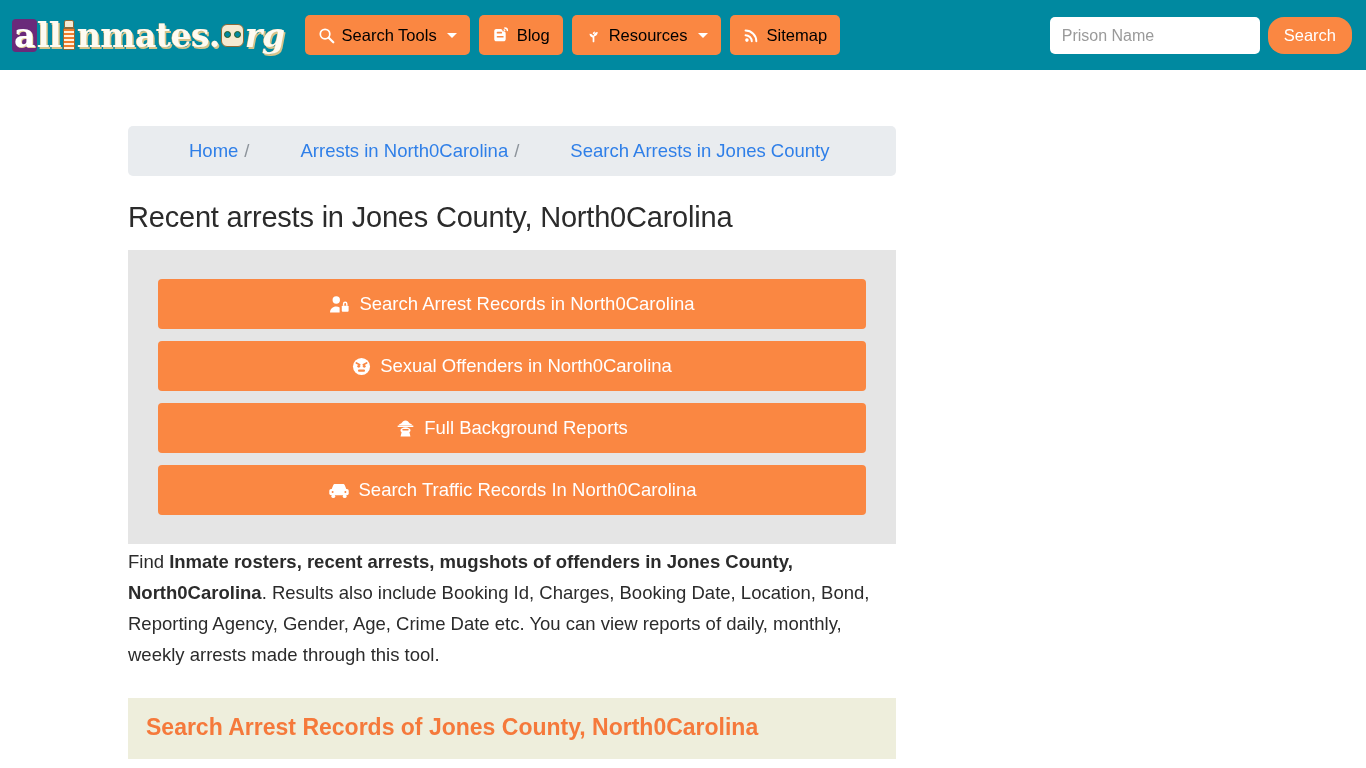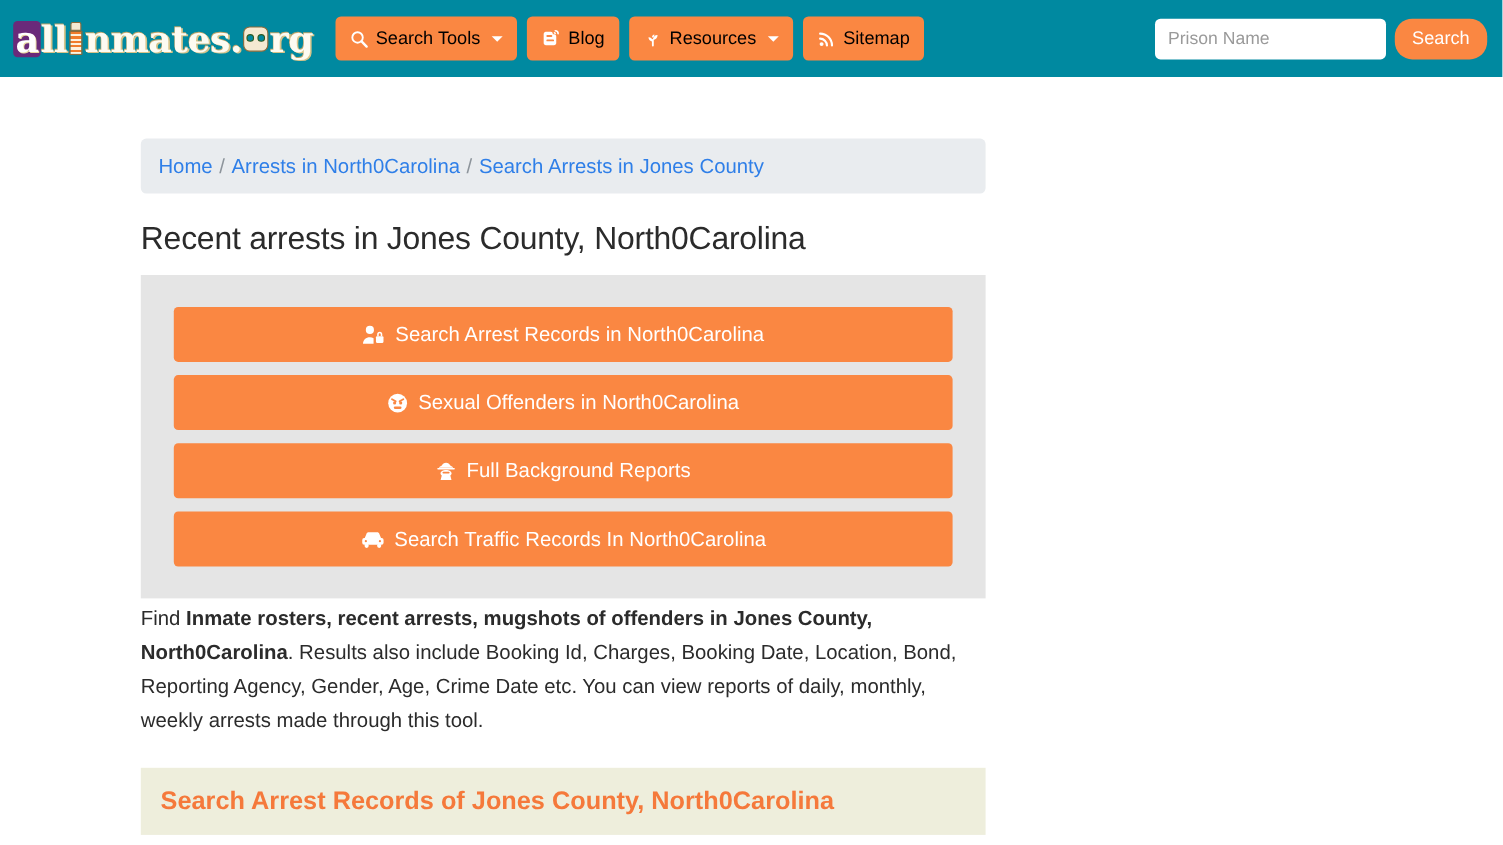--- a/index.html
+++ b/index.html
@@ -95,20 +95,21 @@
     width: 7px; height: 7px;
     border-radius: 50%;
     background: #0089a0;
     border: 1px solid #2d5b24;
   }
   .brand-o .eye.l { left: 2px; }
   .brand-o .eye.r { right: 2px; }
   .brand-rg {
     color: #fdfbf2;
     text-shadow: 1.5px 1.5px 0 #d8c48a, -0.5px -0.5px 0 #b9a269;
+    font-style: italic;
   }
 
   .nav-buttons {
     display: flex;
     align-items: center;
     gap: 9px;
   }
   .nav-btn {
     background: #fa8742;
     color: #000000;
@@ -182,20 +183,21 @@
     padding: 14px 16px;
     font-size: 18.5px;
     display: flex;
     align-items: center;
     gap: 6px;
     color: #6c757d;
   }
   .breadcrumb a {
     color: #2f7fe8;
     text-decoration: none;
+    margin-left: 45px;
   }
   .crumb-sep { color: #8d949b; }
 
   .page-title {
     margin: 25px 0 16px 0;
     font-size: 29px;
     font-weight: 400;
     color: #2b2b2b;
     letter-spacing: -0.2px;
   }

